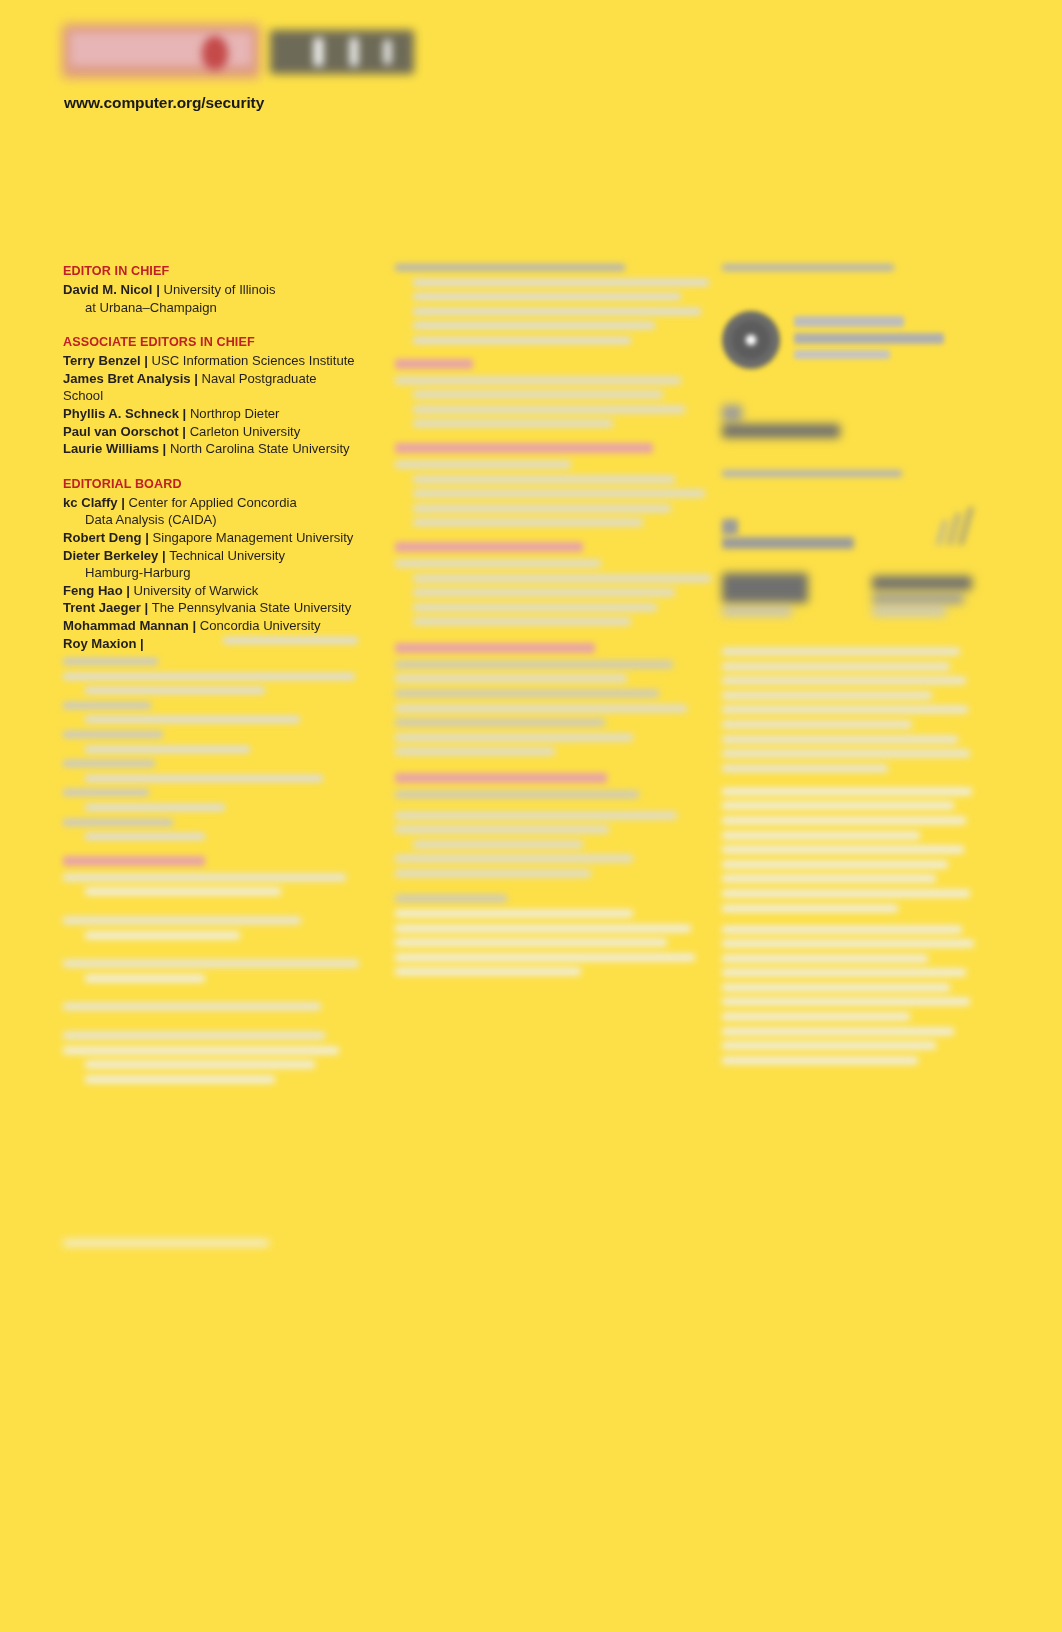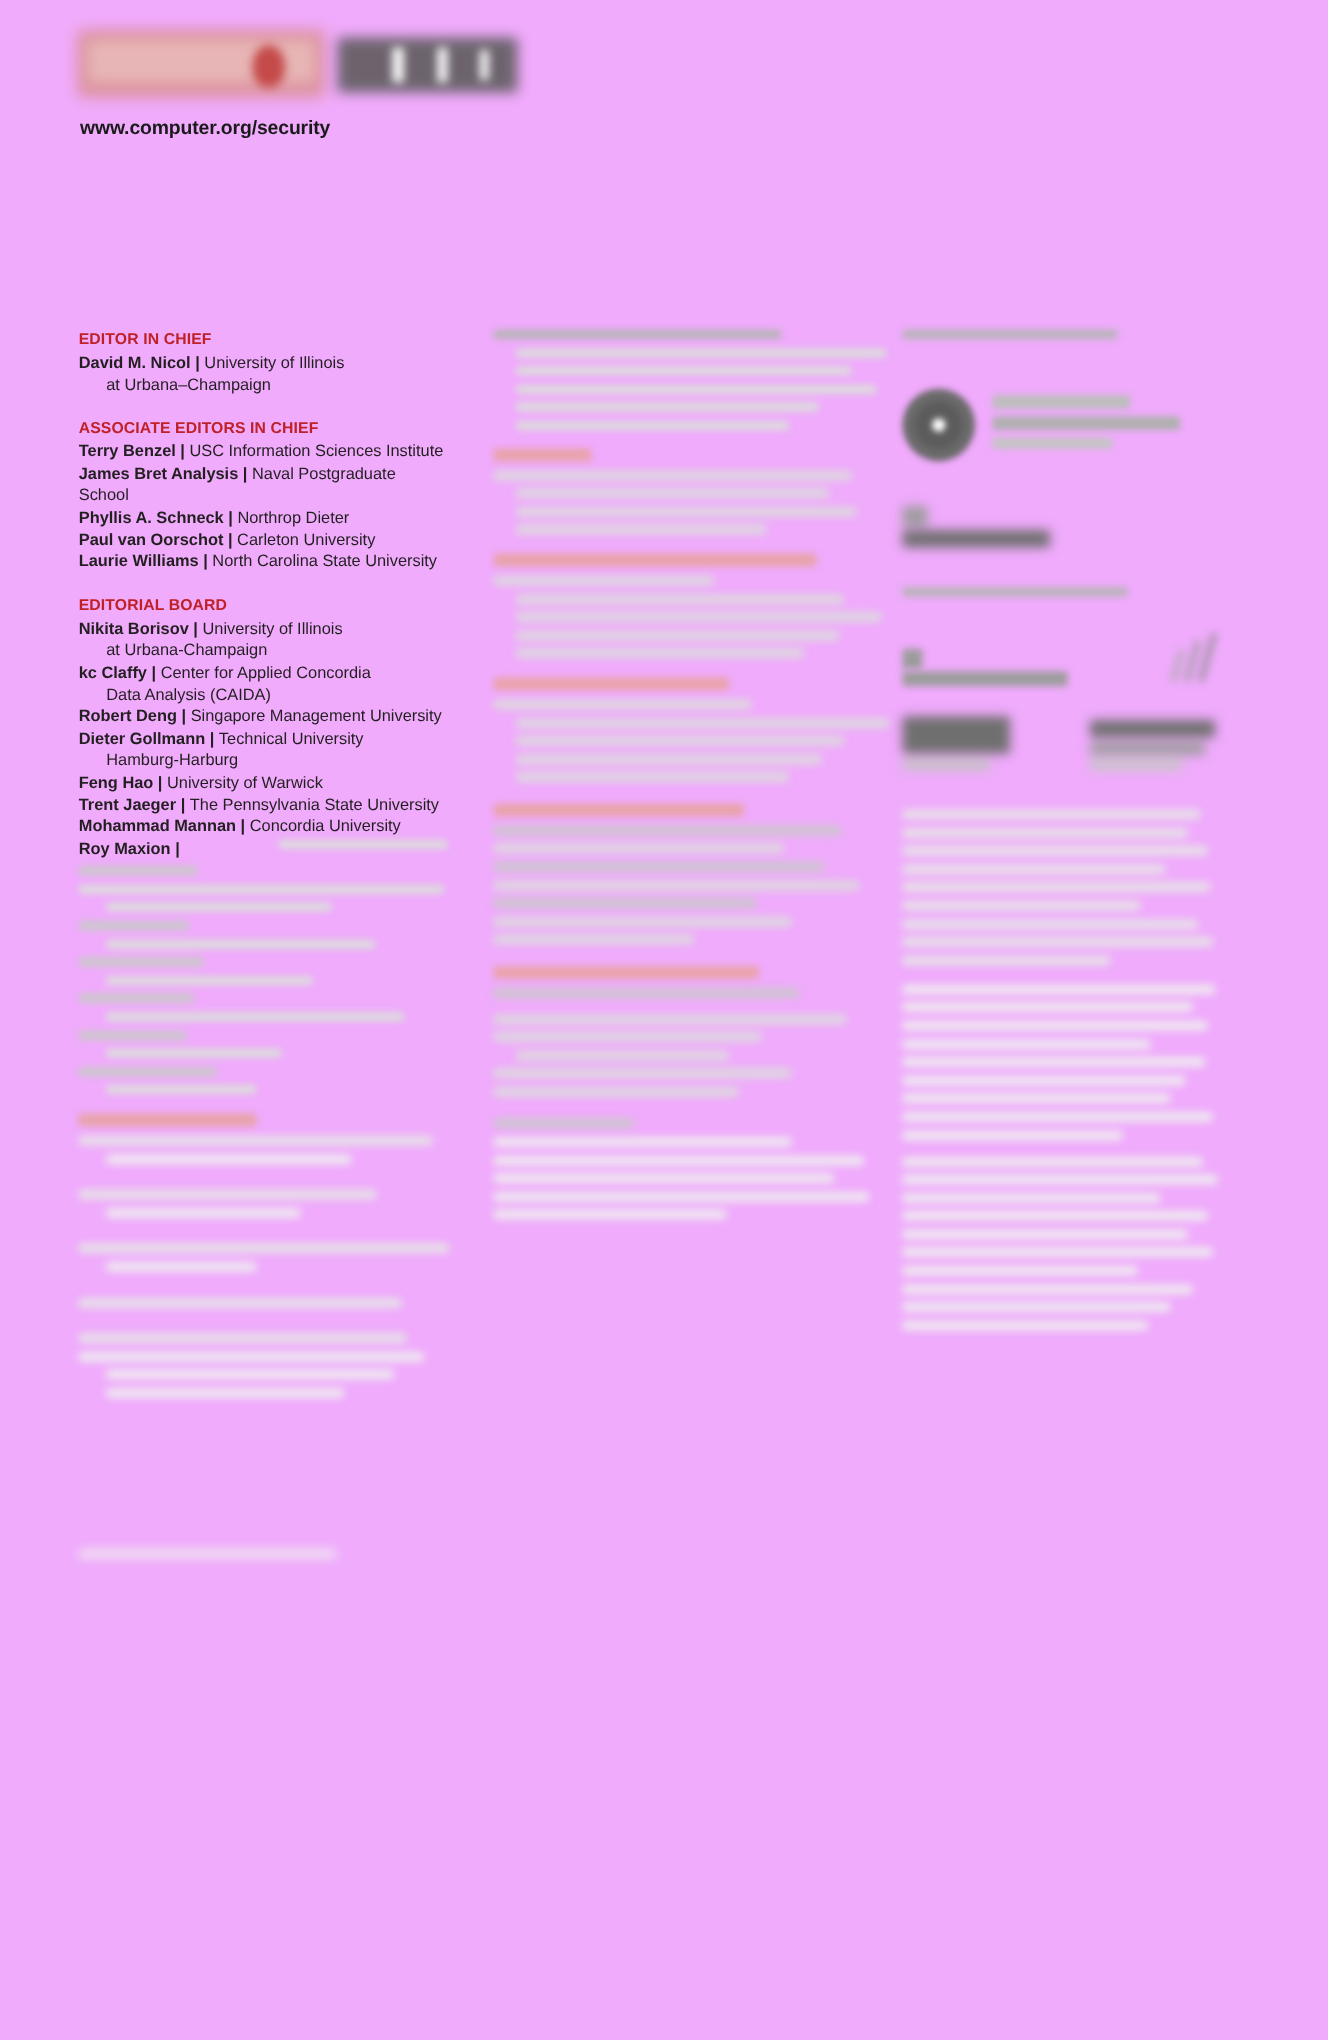--- a/index.html
+++ b/index.html
@@ -3,21 +3,21 @@
 <meta charset="utf-8">
 <title>Masthead Page</title>
 <style>
   html,body{margin:0;padding:0;background:#ffffff;}
   body{
     width:1062px;height:1632px;position:relative;overflow:hidden;
     font-family:"Liberation Sans","DejaVu Sans",sans-serif;
     color:#231f20;
     -webkit-font-smoothing:antialiased;
   }
-  .page{position:absolute;inset:0;background:#f0abfc;}
+  .page{position:absolute;inset:0;background:#fde047;}
 
   
   #masthead{position:absolute;left:62px;top:22px;width:400px;height:90px;}
   .logo-wrap{position:relative;width:352px;height:62px;}
   .logo-red{
     position:absolute;left:0;top:2px;width:198px;height:54px;
     background:#d98f8f;border-radius:3px;
     filter:blur(6px);opacity:.85;
   }
   .logo-red-inner{
@@ -135,30 +135,27 @@
       </p>
       <p class="person">
         <b>Laurie Williams</b><span class="bar"> | </span><span>North Carolina State University</span>
       </p>
     </div>
 
     <div>
       <div class="sec-head gap">EDITORIAL BOARD</div>
 
       <p class="person">
-        <b>Nikita Borisov</b><span class="bar"> | </span><span>University of Illinois</span><span class="cont">at Urbana-Champaign</span>
-      </p>
-      <p class="person">
         <b>kc Claffy</b><span class="bar"> | </span><span>Center for Applied Concordia</span><span class="cont">Data Analysis (CAIDA)</span>
       </p>
       <p class="person">
         <b>Robert Deng</b><span class="bar"> | </span><span>Singapore Management University</span>
       </p>
       <p class="person">
-        <b>Dieter Gollmann</b><span class="bar"> | </span><span>Technical University</span><span class="cont">Hamburg-Harburg</span>
+        <b>Dieter Berkeley</b><span class="bar"> | </span><span>Technical University</span><span class="cont">Hamburg-Harburg</span>
       </p>
       <p class="person">
         <b>Feng Hao</b><span class="bar"> | </span><span>University of Warwick</span>
       </p>
       <p class="person">
         <b>Trent Jaeger</b><span class="bar"> | </span><span>The Pennsylvania State University</span>
       </p>
       <p class="person">
         <b>Mohammad Mannan</b><span class="bar"> | </span><span>Concordia University</span>
       </p>

